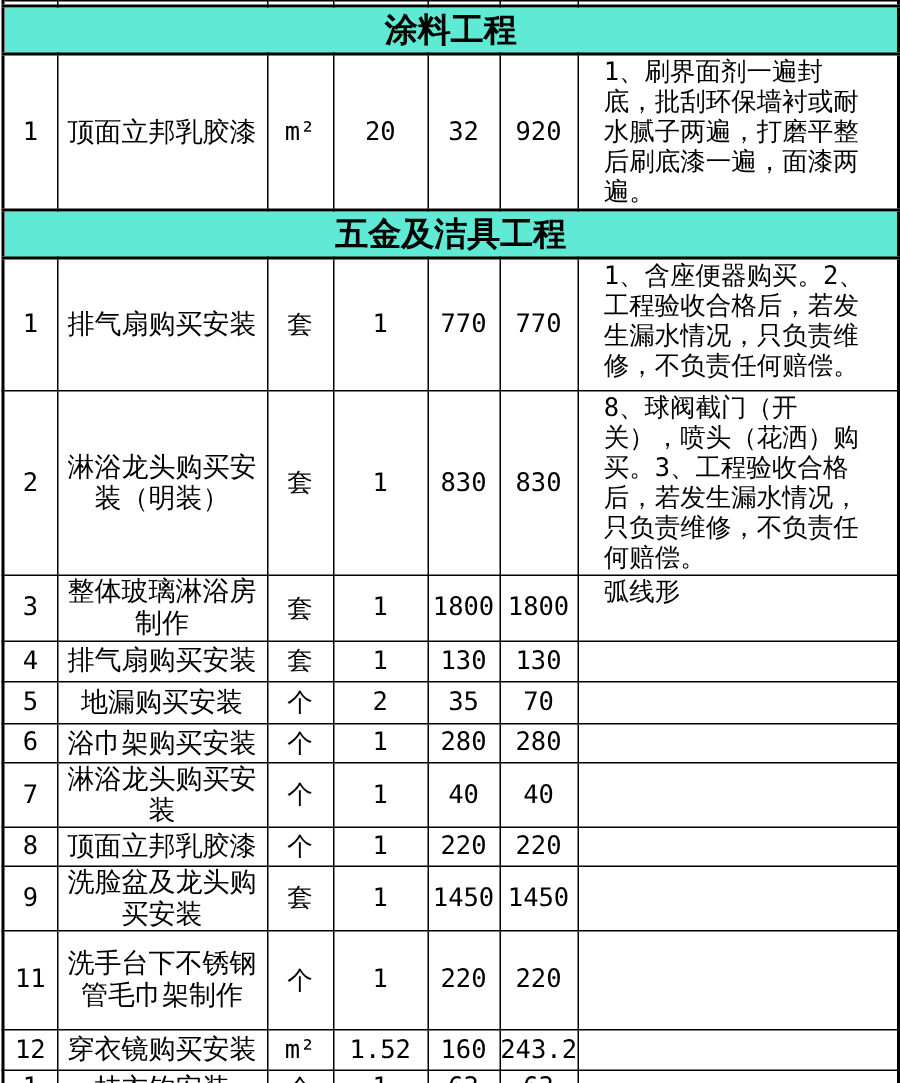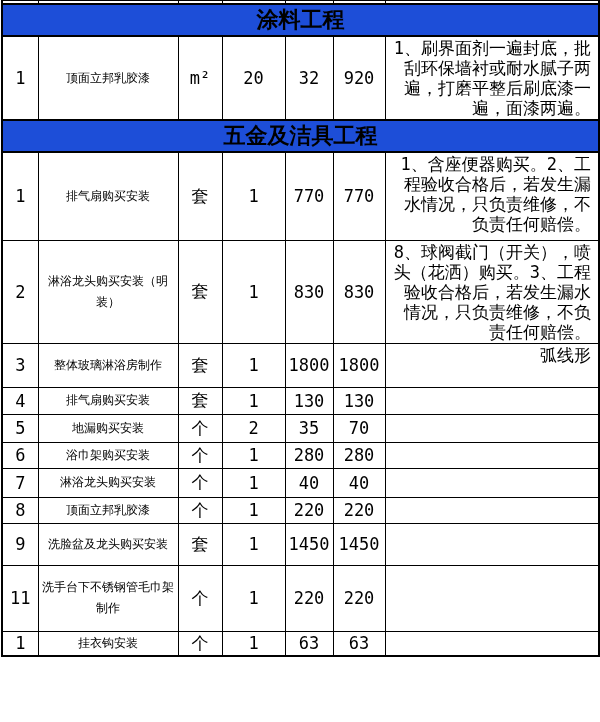--- a/index.html
+++ b/index.html
@@ -18,44 +18,44 @@
   }
   td{
     border:1px solid #000;
     padding:0;
     overflow:hidden;
     vertical-align:middle;
     background:#fff;
   }
   tr.partial-row td{height:2px;}
   tr.section-row td{
-    background:#1d4ed8;
+    background:#5eead4;
     font-weight:bold;
     font-size:22px;
     text-align:center;
     border-top:2px solid #000;
     border-bottom:2px solid #000;
     height:30px;
   }
   td.c-no,td.c-unit,td.c-qty,td.c-price,td.c-total{
     text-align:center;
     font-size:17px;
   }
   td.c-name{
     text-align:center;
-    font-size:12px;
+    font-size:18px;
     line-height:21px;
     padding:0 1px;
   }
   td.c-remark{
-    text-align:right;
+    text-align:left;
     vertical-align:top;
     font-size:17px;
     line-height:20px;
-    padding:1px 7px;
+    padding:1px 17px;
     word-break:break-all;
   }
   
   .h83{height:83px}.h88{height:88px}.h102{height:102px}.h44{height:44px}
   .h27{height:27px}.h28{height:28px}.h26{height:26px}.h29{height:29px}
   .h42{height:42px}.h66{height:66px}.h24{height:24px}
 </style>
 </head>
 <body>
 
@@ -178,20 +178,29 @@
         </tr>
         <tr class="h66">
           <td class="c-no">11</td>
           <td class="c-name">洗手台下不锈钢管毛巾架制作</td>
           <td class="c-unit">个</td>
           <td class="c-qty">1</td>
           <td class="c-price">220</td>
           <td class="c-total">220</td>
           <td class="c-remark"></td>
         </tr>
+        <tr class="h27">
+          <td class="c-no">12</td>
+          <td class="c-name">穿衣镜购买安装</td>
+          <td class="c-unit">m²</td>
+          <td class="c-qty">1.52</td>
+          <td class="c-price">160</td>
+          <td class="c-total">243.2</td>
+          <td class="c-remark"></td>
+        </tr>
         <tr class="h24">
           <td class="c-no">1</td>
           <td class="c-name">挂衣钩安装</td>
           <td class="c-unit">个</td>
           <td class="c-qty">1</td>
           <td class="c-price">63</td>
           <td class="c-total">63</td>
           <td class="c-remark"></td>
         </tr>
       </tbody>

